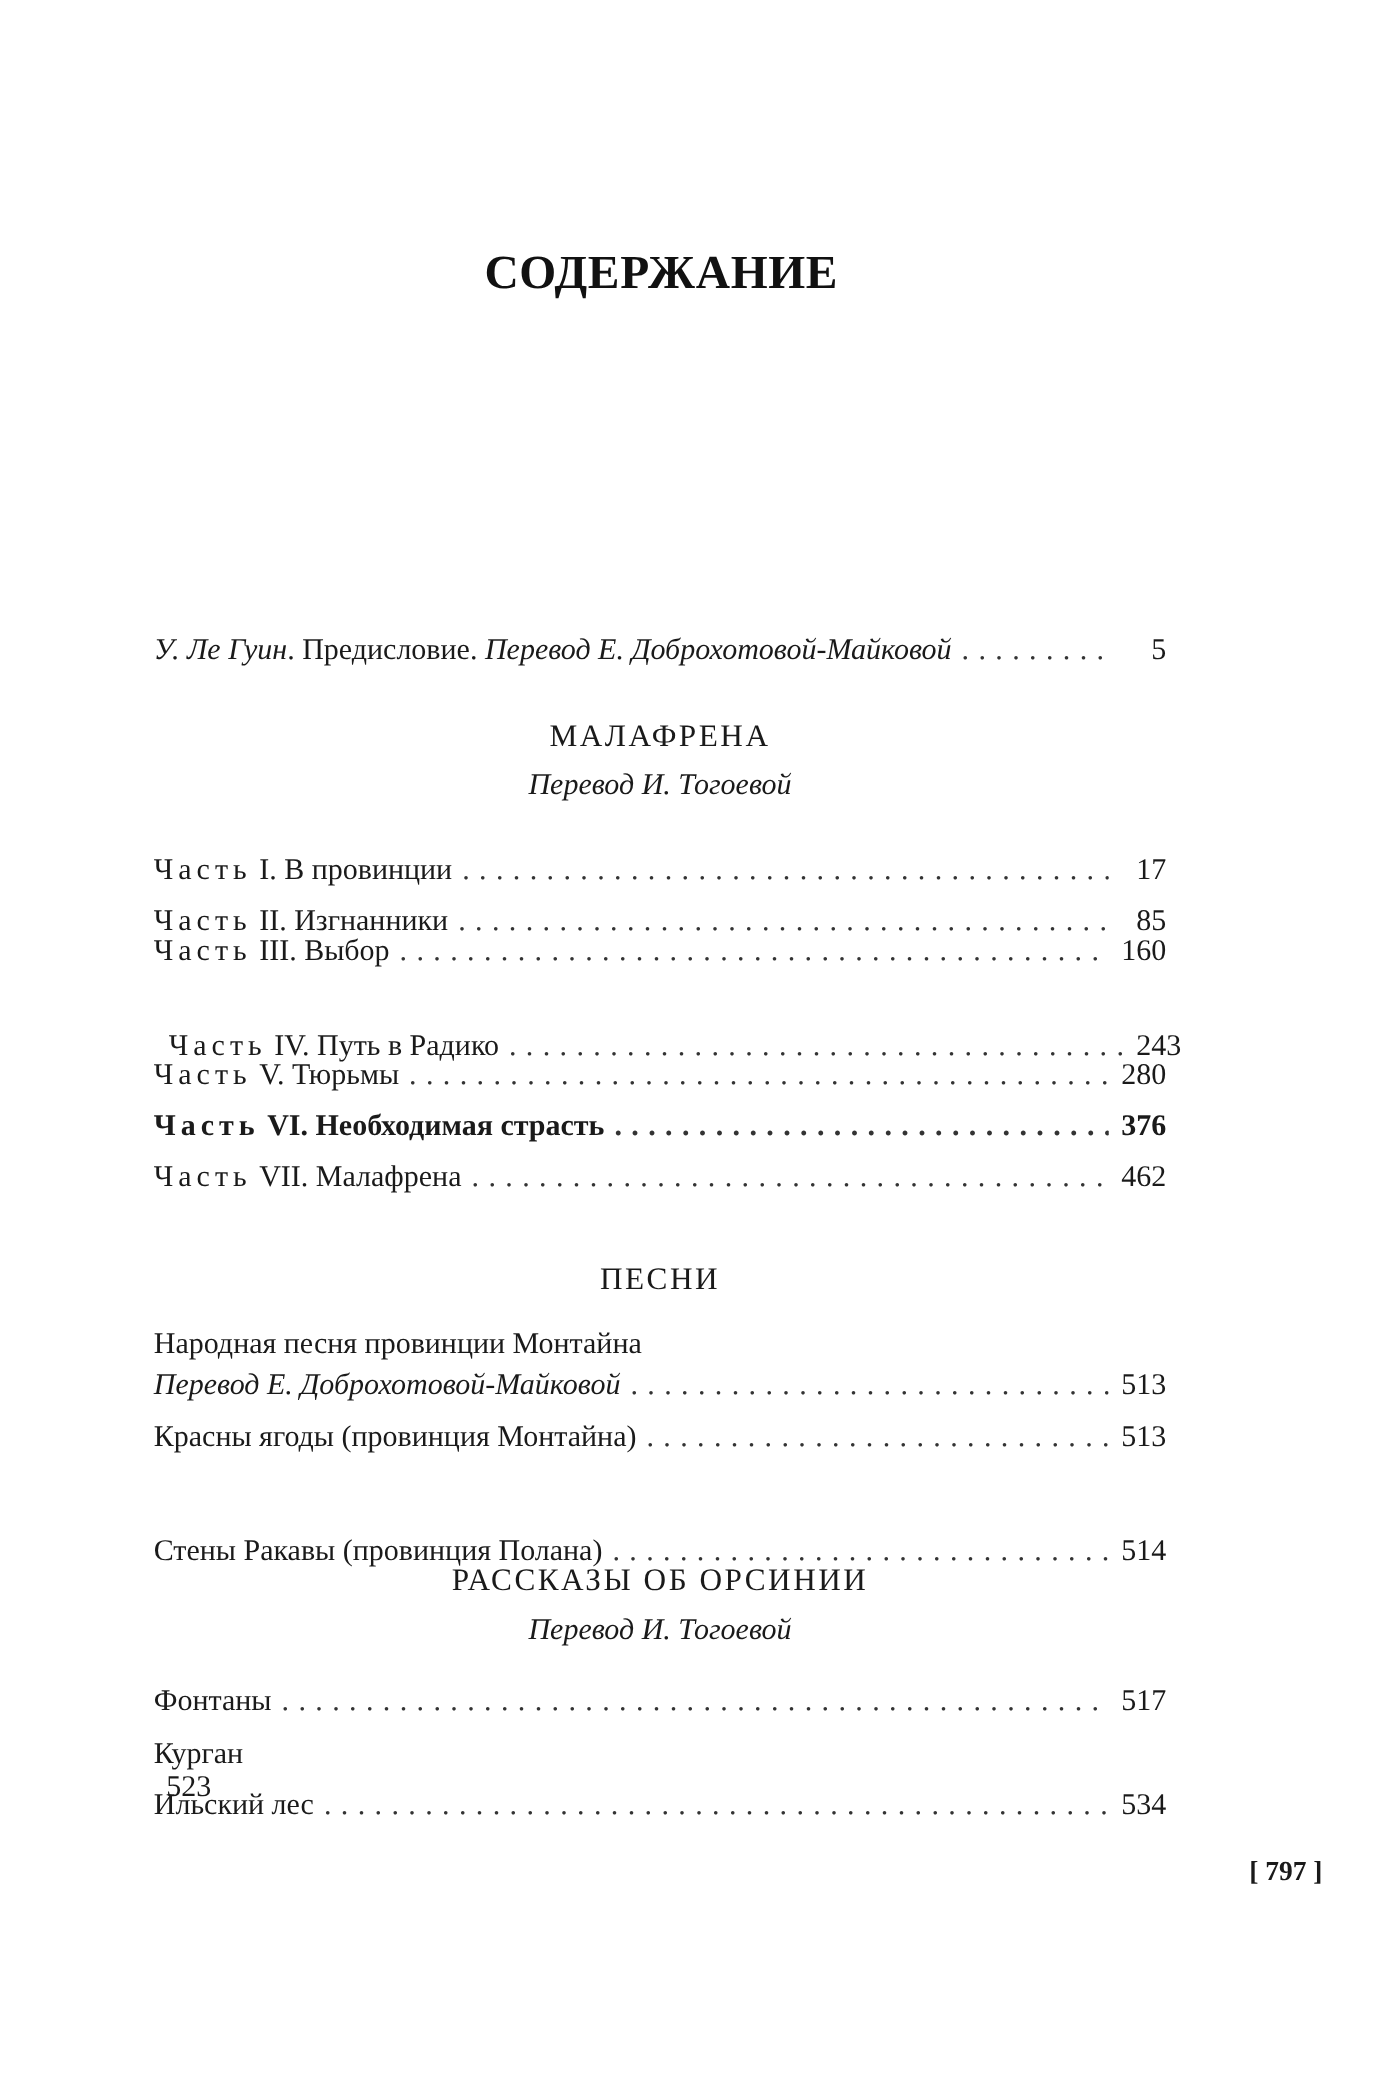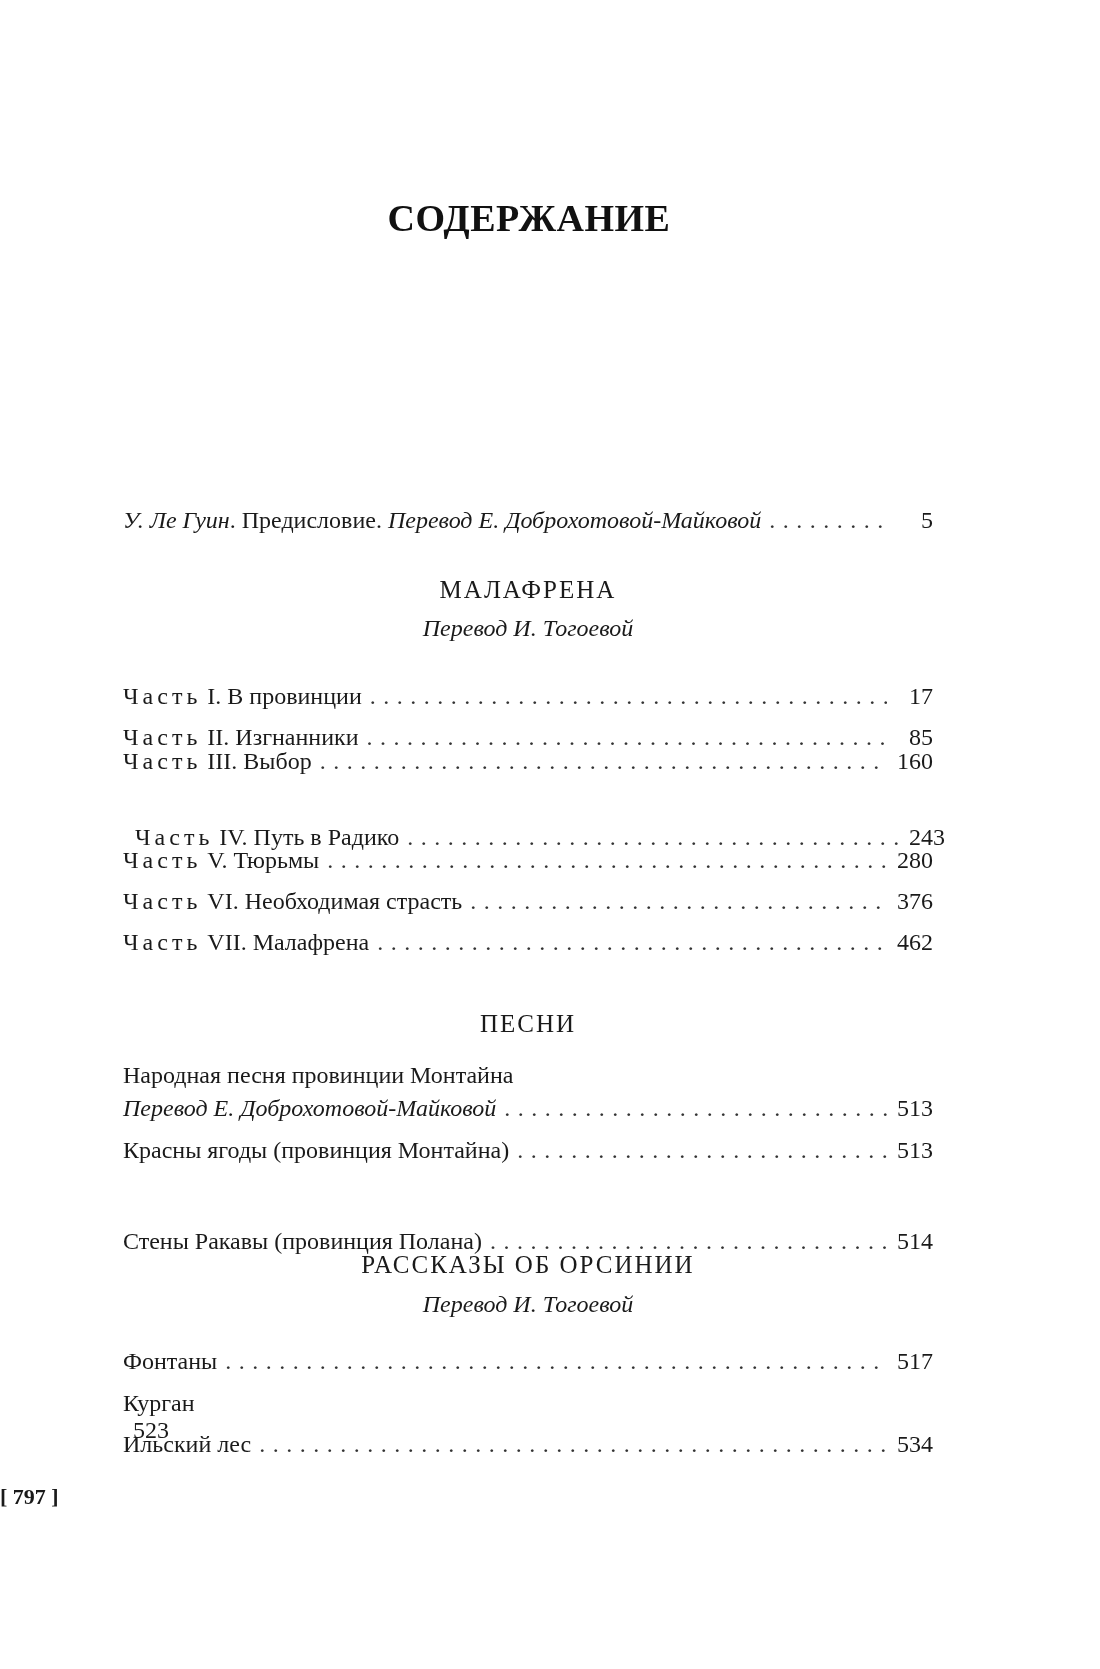--- a/index.html
+++ b/index.html
@@ -88,21 +88,21 @@
     .plain-line {
       position: absolute;
       left: 0;
       white-space: nowrap;
     }
     .footer {
       position: absolute;
       left: 0;
       width: 1058px;
       top: 1484px;
-      text-align: left;
+      text-align: right;
       font-weight: bold;
       font-size: 22px;
     }
   </style>
 </head>
 <body>
 
 <div class="page-title">СОДЕРЖАНИЕ</div>
 
 <div class="toc">
@@ -134,21 +134,21 @@
   <div class="row" style="top:824px;margin-left:12px;">
     <span class="title"><span class="part-word">Часть</span><span>IV. Путь в Радико</span></span>
     <span class="leader"></span>
     <span class="page">243</span>
   </div>
   <div class="row" style="top:847px;">
     <span class="title"><span class="part-word">Часть</span><span>V. Тюрьмы</span></span>
     <span class="leader"></span>
     <span class="page">280</span>
   </div>
-  <div class="row" style="top:888px;">
+  <div class="row" style="top:888px;font-weight:bold;">
     <span class="title"><span class="part-word">Часть</span><span>VI. Необходимая страсть</span></span>
     <span class="leader"></span>
     <span class="page">376</span>
   </div>
   <div class="row" style="top:929px;">
     <span class="title"><span class="part-word">Часть</span><span>VII. Малафрена</span></span>
     <span class="leader"></span>
     <span class="page">462</span>
   </div>
 

